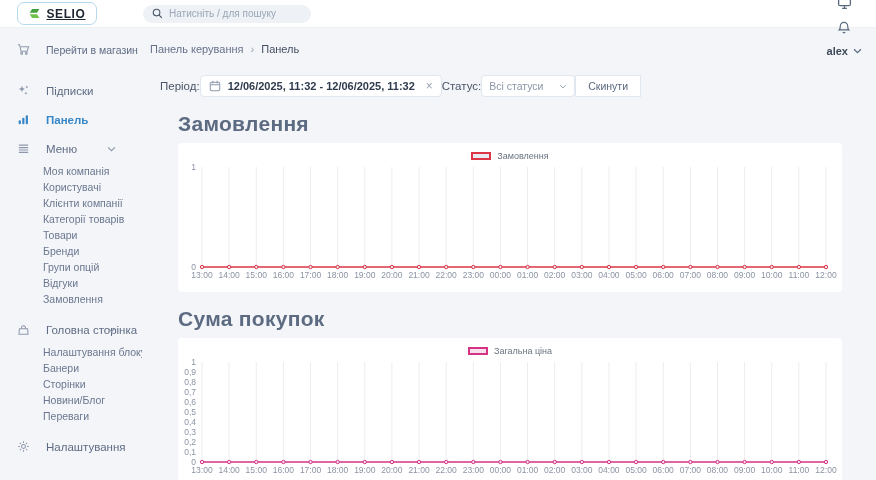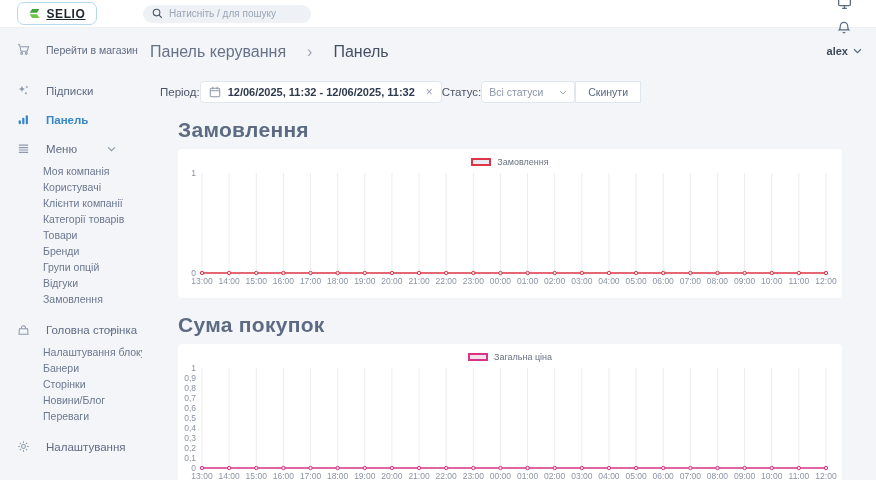--- a/index.html
+++ b/index.html
@@ -29,21 +29,21 @@
   .side-item.active .s-ico { color:#3787c8; }
   .side-item .chev { position:absolute; right:26px; color:#8d99ab; display:flex; }
   .side-link { font-size:10.5px; padding:6px 0 12px 17px; }
   .side-sub { padding:3px 0 3px 43px; font-size:10.5px; line-height:10px; color:#6b7890;
               cursor:pointer; white-space:nowrap; }
   .side-sub + .side-item, .side-link + .side-item { margin-top:8px; }
 
   
   .main { position:absolute; left:142px; top:28px; right:0; bottom:0; overflow:hidden;
           padding:15px 0 0 8px; }
-  .breadcrumb { display:flex; align-items:center; gap:21px; font-size:16px; color:#66728a; }
+  .breadcrumb { display:flex; align-items:center; gap:7px; font-size:11px; color:#66728a; }
   .breadcrumb .sep { color:#9aa6b6; }
   .breadcrumb .current { color:#454f63; }
 
   .filter-row { margin:20px 0 0 10px; display:flex; align-items:center; }
   .f-label { font-size:11.5px; color:#4a5568; }
   .period-input { width:242px; height:22px; background:#fff; border:1px solid #e1e7ee; border-radius:4px;
                   display:flex; align-items:center; padding:0 8px; gap:7px; cursor:text;text-align:center; }
   .period-value { font-size:11px; font-weight:700; color:#2e3a4d; white-space:nowrap; }
   .clear-x { margin-left:auto; color:#98a3b3; font-size:12px; cursor:pointer; line-height:1; }
   .status-select { width:94px; height:22px; background:#fff; border:1px solid #e1e7ee; border-radius:4px;

